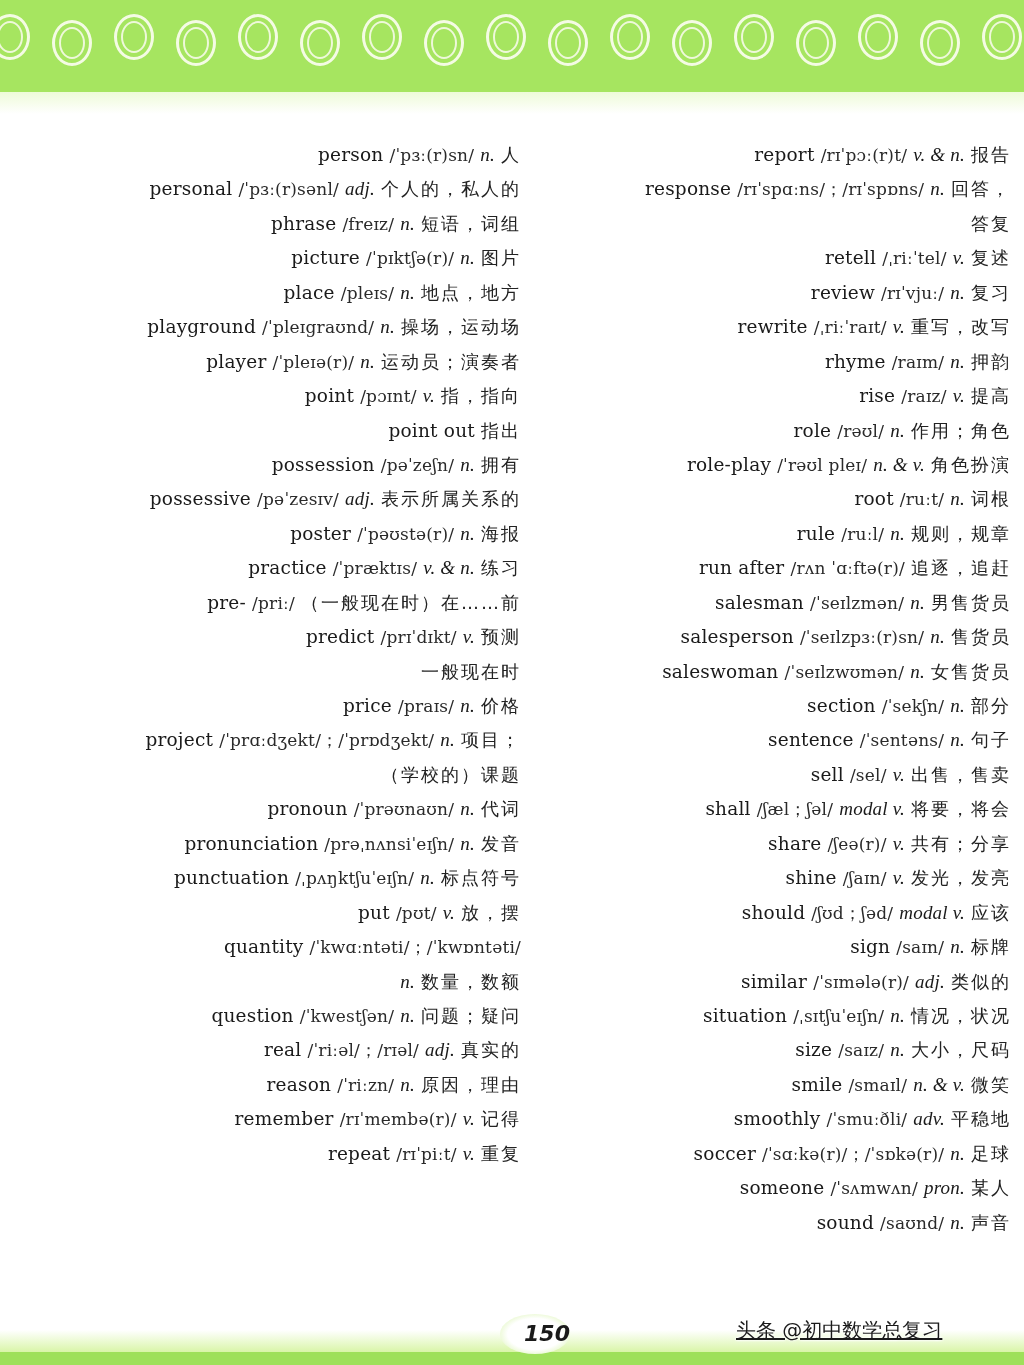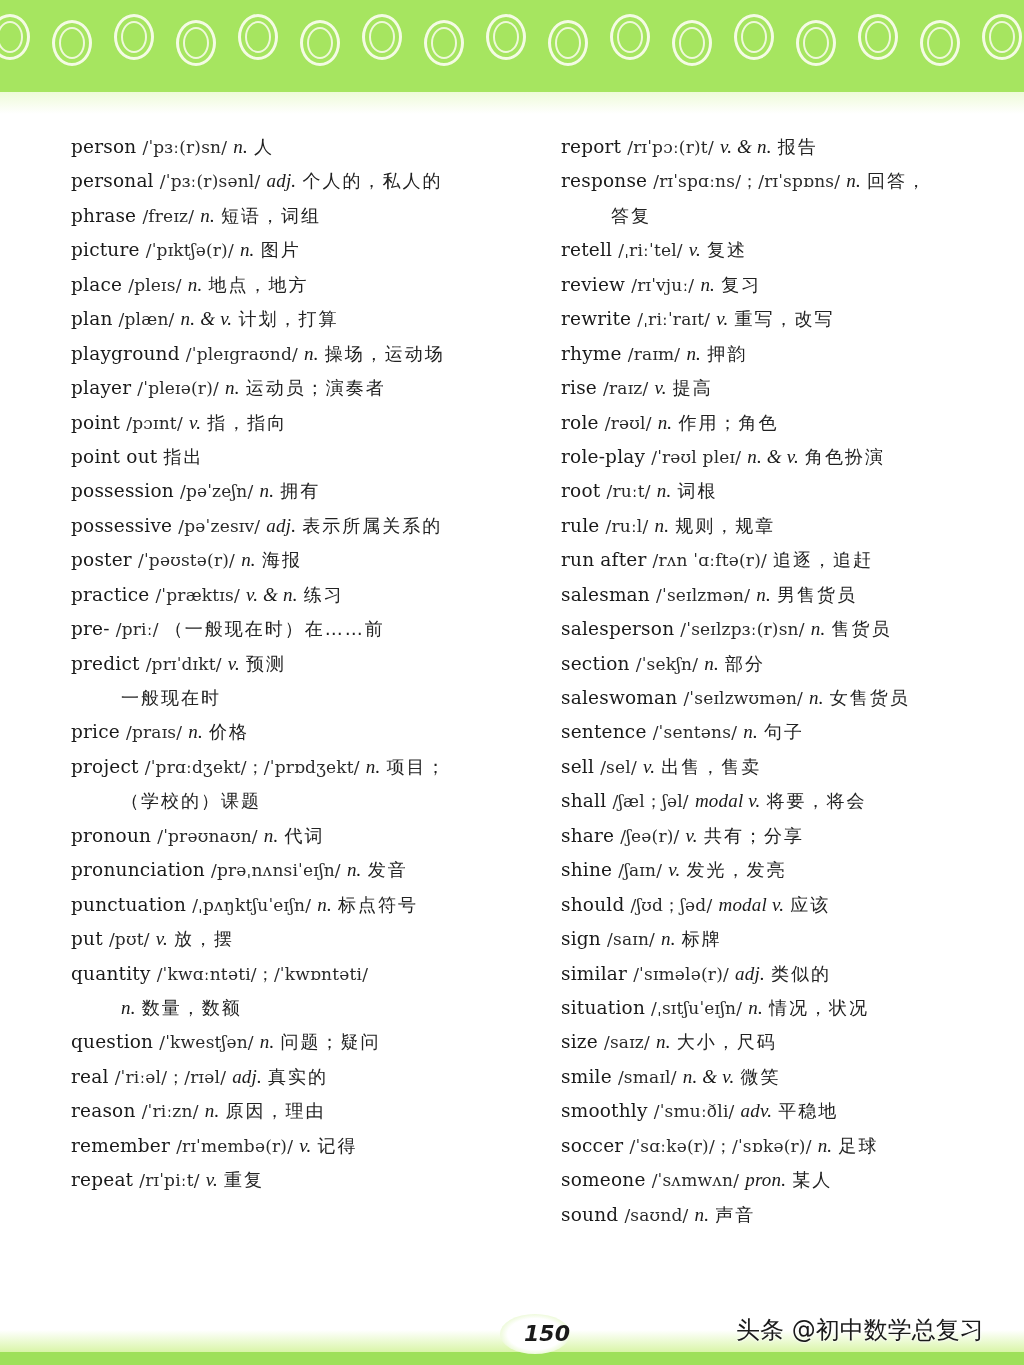--- a/index.html
+++ b/index.html
@@ -19,21 +19,21 @@
   }
   .ring {
     position: absolute; width: 40px; height: 46px; border-radius: 50%;
     border: 3px solid #f4fbe4; box-sizing: border-box;
   }
   .ring::after {
     content: ""; position: absolute; left: 4px; top: 4px; right: 4px; bottom: 4px;
     border-radius: 50%; border: 2px solid #eef8da; box-sizing: border-box;
   }
   .column {
-    position: absolute; top: 130px; width: 450px;
+    position: absolute; top: 138px; width: 450px; text-align: right;
   }
   .col-left { left: 71px; }
   .col-right { left: 561px; }
   .line {
     height: 34.44px; line-height: 34.44px; white-space: nowrap;
     font-size: 18.5px; letter-spacing: 0.2px;
   }
   .line.cont { padding-left: 50px; }
   .word { color: #1a1a1a; }
   .ipa { font-family: "DejaVu Serif", serif; font-size: 17px; color: #2a2a2a; }
@@ -49,22 +49,23 @@
   }
   .page-number {
     position: absolute; left: 500px; top: 1314px; width: 70px; height: 40px;
     border-radius: 50%;
     background: radial-gradient(ellipse at center, #ffffff 55%, #e4f7c6 80%, #c7ee8f 100%);
     font-family: "DejaVu Sans", sans-serif; font-weight: bold; font-style: italic;
     font-size: 22px; color: #1a1a1a; text-align: right; line-height: 40px;
   }
   .watermark {
     position: absolute; left: 736px; top: 1310px; height: 40px; line-height: 40px;
-    font-family: "DejaVu Sans", sans-serif; font-size: 24px; color: #1a1a1a;
+    font-family: "DejaVu Sans", sans-serif; font-size: 20px; color: #1a1a1a;
     text-shadow: 0 0 2px #ffffff, 0 0 3px #ffffff;
+    text-decoration: underline;
   }
 </style>
 </head>
 <body>
 
 <div class="top-band" id="top-band">
     <div class="ring" style="left: -10px; top: 14px;"></div>
     <div class="ring" style="left: 52px; top: 20px;"></div>
     <div class="ring" style="left: 114px; top: 14px;"></div>
     <div class="ring" style="left: 176px; top: 20px;"></div>
@@ -83,21 +84,20 @@
     <div class="ring" style="left: 982px; top: 14px;"></div>
   </div>
 <div class="top-fade"></div>
 
 <div class="column col-left" id="col-left">
     <div class="line"><span class="word">person</span> <span class="ipa">/ˈpɜː(r)sn/</span> <span class="pos">n.</span> <span class="zh">人</span> </div>
     <div class="line"><span class="word">personal</span> <span class="ipa">/ˈpɜː(r)sənl/</span> <span class="pos">adj.</span> <span class="zh">个人的，私人的</span> </div>
     <div class="line"><span class="word">phrase</span> <span class="ipa">/freɪz/</span> <span class="pos">n.</span> <span class="zh">短语，词组</span> </div>
     <div class="line"><span class="word">picture</span> <span class="ipa">/ˈpɪktʃə(r)/</span> <span class="pos">n.</span> <span class="zh">图片</span> </div>
     <div class="line"><span class="word">place</span> <span class="ipa">/pleɪs/</span> <span class="pos">n.</span> <span class="zh">地点，地方</span> </div>
-    <div class="line"><span class="word">plan</span> <span class="ipa">/plæn/</span> <span class="pos">n. &amp; v.</span> <span class="zh">计划，打算</span> </div>
     <div class="line"><span class="word">playground</span> <span class="ipa">/ˈpleɪgraʊnd/</span> <span class="pos">n.</span> <span class="zh">操场，运动场</span> </div>
     <div class="line"><span class="word">player</span> <span class="ipa">/ˈpleɪə(r)/</span> <span class="pos">n.</span> <span class="zh">运动员；演奏者</span> </div>
     <div class="line"><span class="word">point</span> <span class="ipa">/pɔɪnt/</span> <span class="pos">v.</span> <span class="zh">指，指向</span> </div>
     <div class="line"><span class="word">point out</span> <span class="zh">指出</span> </div>
     <div class="line"><span class="word">possession</span> <span class="ipa">/pəˈzeʃn/</span> <span class="pos">n.</span> <span class="zh">拥有</span> </div>
     <div class="line"><span class="word">possessive</span> <span class="ipa">/pəˈzesɪv/</span> <span class="pos">adj.</span> <span class="zh">表示所属关系的</span> </div>
     <div class="line"><span class="word">poster</span> <span class="ipa">/ˈpəʊstə(r)/</span> <span class="pos">n.</span> <span class="zh">海报</span> </div>
     <div class="line"><span class="word">practice</span> <span class="ipa">/ˈpræktɪs/</span> <span class="pos">v. &amp; n.</span> <span class="zh">练习</span> </div>
     <div class="line"><span class="word">pre-</span> <span class="ipa">/priː/</span> <span class="zh">（一般现在时）在……前</span> </div>
     <div class="line"><span class="word">predict</span> <span class="ipa">/prɪˈdɪkt/</span> <span class="pos">v.</span> <span class="zh">预测</span> </div>
@@ -126,22 +126,22 @@
     <div class="line"><span class="word">rewrite</span> <span class="ipa">/ˌriːˈraɪt/</span> <span class="pos">v.</span> <span class="zh">重写，改写</span> </div>
     <div class="line"><span class="word">rhyme</span> <span class="ipa">/raɪm/</span> <span class="pos">n.</span> <span class="zh">押韵</span> </div>
     <div class="line"><span class="word">rise</span> <span class="ipa">/raɪz/</span> <span class="pos">v.</span> <span class="zh">提高</span> </div>
     <div class="line"><span class="word">role</span> <span class="ipa">/rəʊl/</span> <span class="pos">n.</span> <span class="zh">作用；角色</span> </div>
     <div class="line"><span class="word">role-play</span> <span class="ipa">/ˈrəʊl pleɪ/</span> <span class="pos">n. &amp; v.</span> <span class="zh">角色扮演</span> </div>
     <div class="line"><span class="word">root</span> <span class="ipa">/ruːt/</span> <span class="pos">n.</span> <span class="zh">词根</span> </div>
     <div class="line"><span class="word">rule</span> <span class="ipa">/ruːl/</span> <span class="pos">n.</span> <span class="zh">规则，规章</span> </div>
     <div class="line"><span class="word">run after</span> <span class="ipa">/rʌn ˈɑːftə(r)/</span> <span class="zh">追逐，追赶</span> </div>
     <div class="line"><span class="word">salesman</span> <span class="ipa">/ˈseɪlzmən/</span> <span class="pos">n.</span> <span class="zh">男售货员</span> </div>
     <div class="line"><span class="word">salesperson</span> <span class="ipa">/ˈseɪlzpɜː(r)sn/</span> <span class="pos">n.</span> <span class="zh">售货员</span> </div>
+    <div class="line"><span class="word">saleswoman</span> <span class="ipa">/ˈseɪlzwʊmən/</span> <span class="pos">n.</span> <span class="zh">女售货员</span> </div>
     <div class="line"><span class="word">section</span> <span class="ipa">/ˈsekʃn/</span> <span class="pos">n.</span> <span class="zh">部分</span> </div>
-    <div class="line"><span class="word">saleswoman</span> <span class="ipa">/ˈseɪlzwʊmən/</span> <span class="pos">n.</span> <span class="zh">女售货员</span> </div>
     <div class="line"><span class="word">sentence</span> <span class="ipa">/ˈsentəns/</span> <span class="pos">n.</span> <span class="zh">句子</span> </div>
     <div class="line"><span class="word">sell</span> <span class="ipa">/sel/</span> <span class="pos">v.</span> <span class="zh">出售，售卖</span> </div>
     <div class="line"><span class="word">shall</span> <span class="ipa">/ʃæl；ʃəl/</span> <span class="pos">modal v.</span> <span class="zh">将要，将会</span> </div>
     <div class="line"><span class="word">share</span> <span class="ipa">/ʃeə(r)/</span> <span class="pos">v.</span> <span class="zh">共有；分享</span> </div>
     <div class="line"><span class="word">shine</span> <span class="ipa">/ʃaɪn/</span> <span class="pos">v.</span> <span class="zh">发光，发亮</span> </div>
     <div class="line"><span class="word">should</span> <span class="ipa">/ʃʊd；ʃəd/</span> <span class="pos">modal v.</span> <span class="zh">应该</span> </div>
     <div class="line"><span class="word">sign</span> <span class="ipa">/saɪn/</span> <span class="pos">n.</span> <span class="zh">标牌</span> </div>
     <div class="line"><span class="word">similar</span> <span class="ipa">/ˈsɪmələ(r)/</span> <span class="pos">adj.</span> <span class="zh">类似的</span> </div>
     <div class="line"><span class="word">situation</span> <span class="ipa">/ˌsɪtʃuˈeɪʃn/</span> <span class="pos">n.</span> <span class="zh">情况，状况</span> </div>
     <div class="line"><span class="word">size</span> <span class="ipa">/saɪz/</span> <span class="pos">n.</span> <span class="zh">大小，尺码</span> </div>

